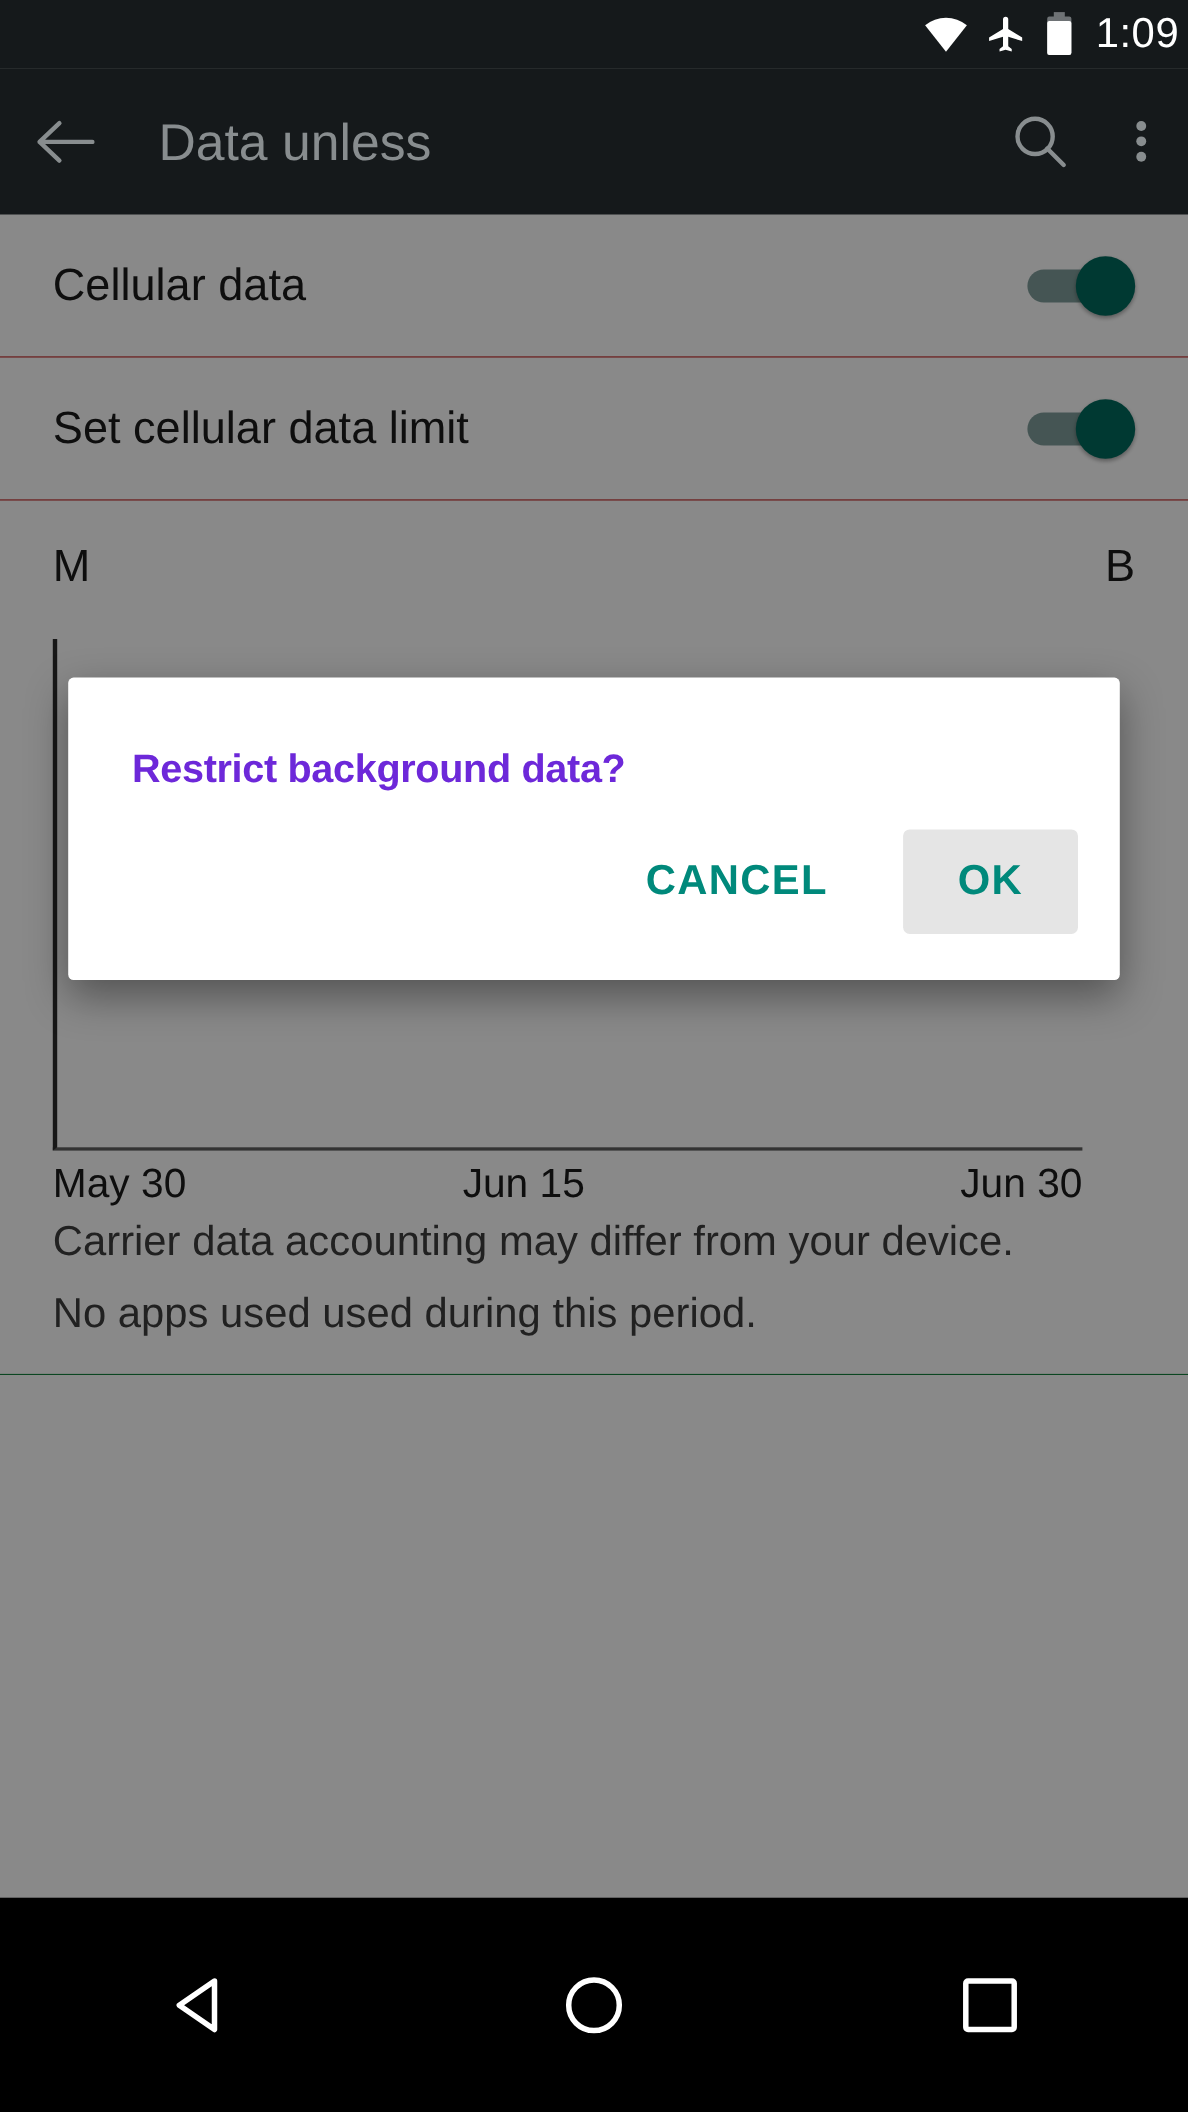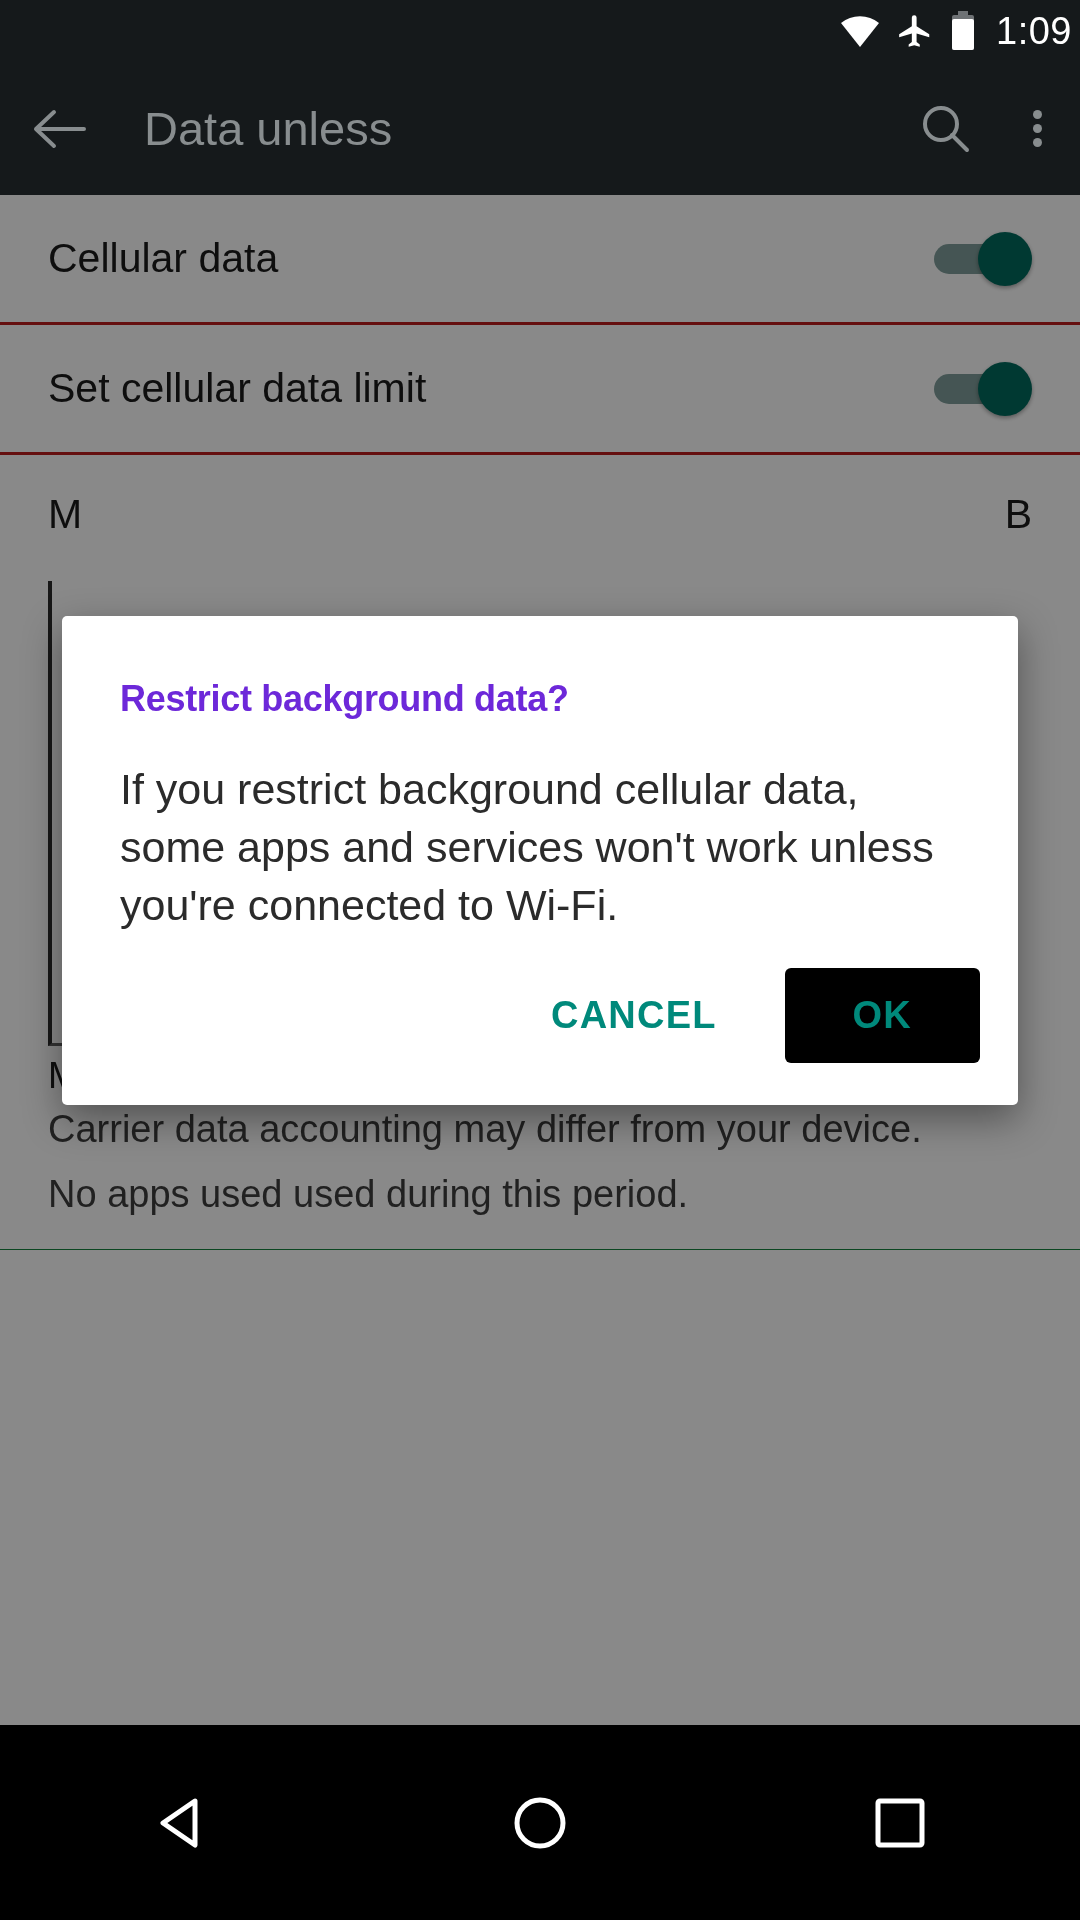--- a/index.html
+++ b/index.html
@@ -63,21 +63,21 @@
     position: absolute; top: 195px; left: 0;
     width: 1080px; height: 1530px;
     background: #fafafa;
     z-index: 10;
   }
   .pref-row {
     position: relative;
     height: 130px;
     display: flex; align-items: center;
     padding: 0 48px;
-    border-bottom: 3px solid #b91c1c;
+    border-bottom: 1px solid #b91c1c;
   }
   .pref-label { font-size: 41px; color: #1a1a1a; flex: 1; }
   .switch {
     position: relative;
     width: 98px; height: 44px;
   }
   .switch .track {
     position: absolute; top: 7px; left: 0;
     width: 86px; height: 30px; border-radius: 15px;
     background: #7e9c99;
@@ -182,22 +182,22 @@
     color: #00897b;
     font-size: 38px;
     font-weight: bold;
     letter-spacing: 1.2px;
     font-family: "Liberation Sans", sans-serif;
     padding: 26px 30px;
     border-radius: 6px;
     cursor: pointer;
   }
   #ok-button {
-    background: #000000;
-    padding: 26px 68px;
+    background: #e5e5e5;
+    padding: 26px 50px;
     margin-left: 38px;
   }
 
   
   #nav-bar {
     position: absolute; bottom: 0; left: 0;
     width: 1080px; height: 195px;
     background: #000000;
     display: flex; align-items: center; justify-content: space-around;
     z-index: 60;
@@ -295,21 +295,20 @@
       <div class="note">No apps used used during this period.</div>
     </div>
 
     <div id="bottom-panel"></div>
   </div>
 
   <div id="scrim"></div>
 
   <div id="dialog">
     <div id="dialog-title">Restrict background data?</div>
-    <div id="dialog-message">If you restrict background cellular data, some apps and services won't work unless you're connected to Wi-Fi.</div>
     <div id="dialog-buttons">
       <button class="dlg-btn" id="cancel-button">CANCEL</button>
       <button class="dlg-btn" id="ok-button">OK</button>
     </div>
   </div>
 
   <div id="nav-bar">
     <div class="nav-btn">
       <svg width="54" height="56" viewBox="0 0 54 56">
         <path d="M42 6 L10 28 L42 50 Z" fill="none" stroke="#ffffff" stroke-width="5" stroke-linejoin="round"></path>

